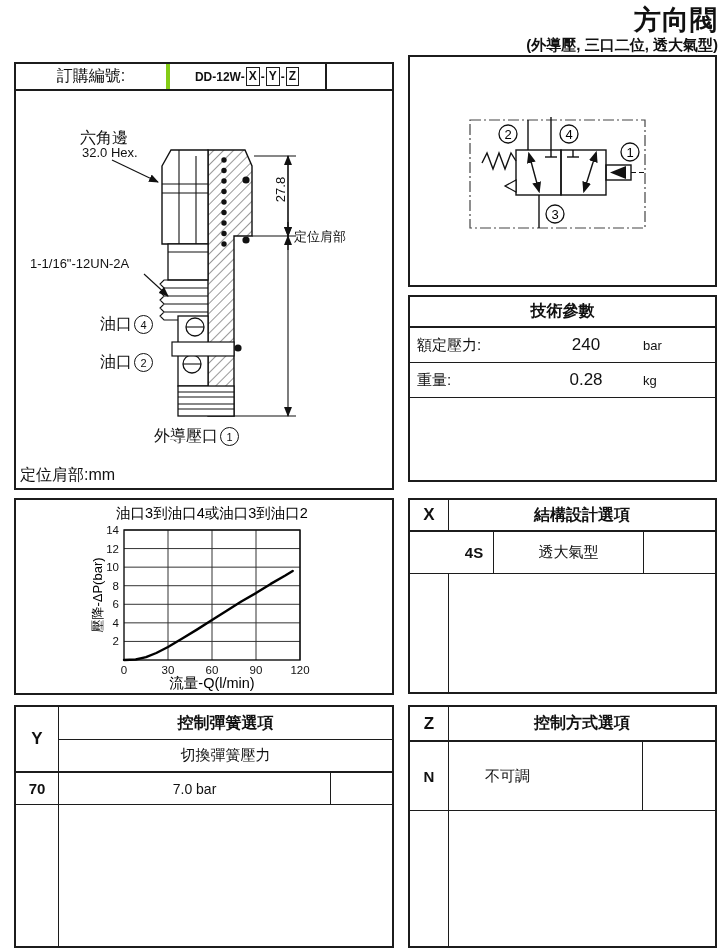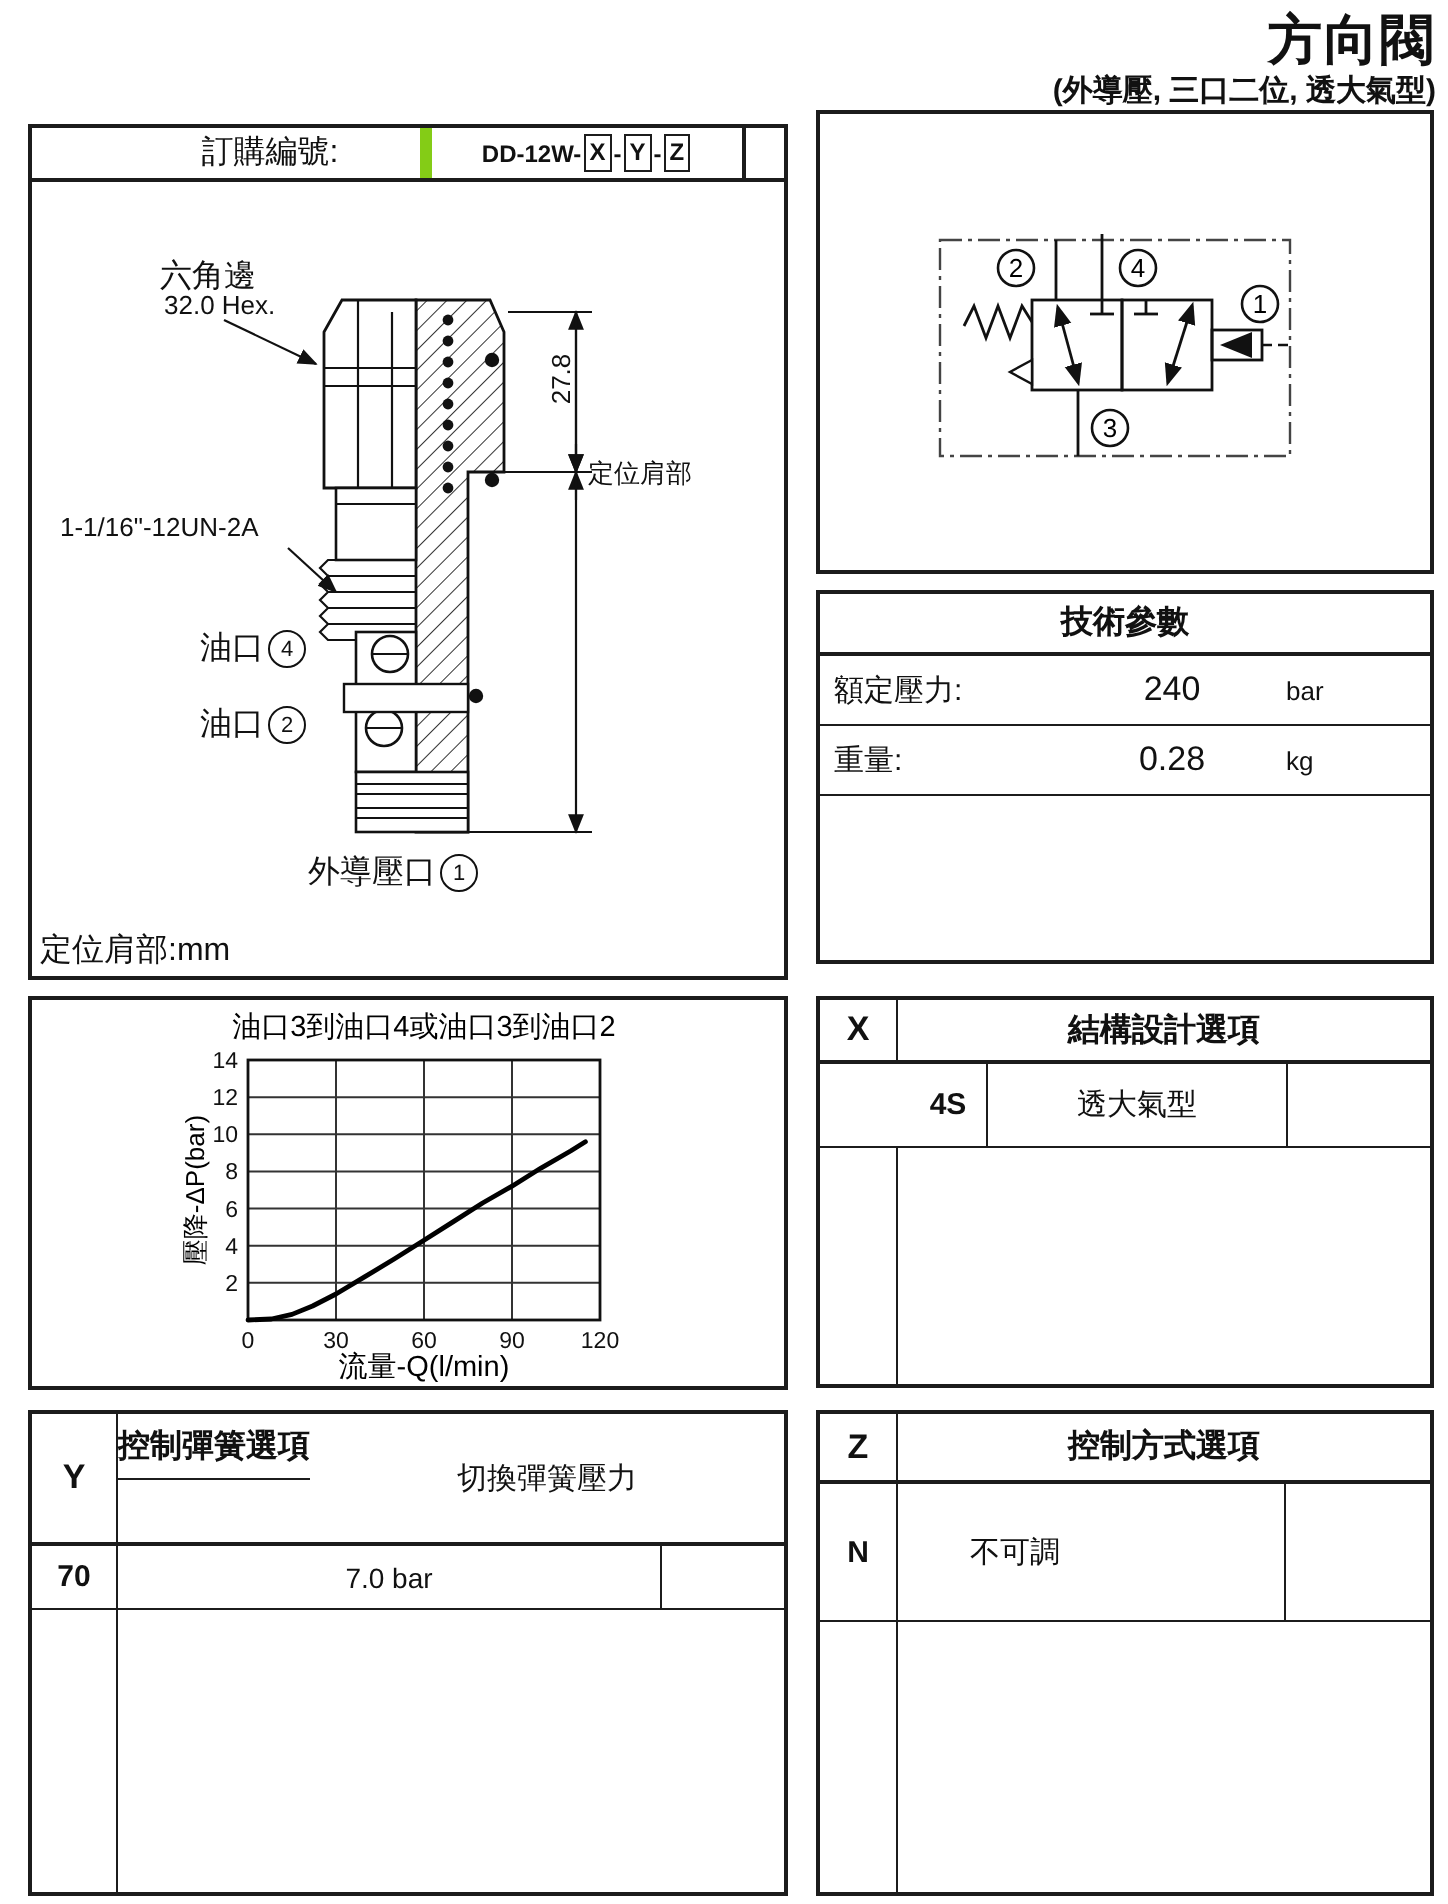--- a/index.html
+++ b/index.html
@@ -4,21 +4,21 @@
 <style>
   html,body{margin:0;padding:0;background:#fff;}
   #page{position:relative;width:724px;height:952px;background:#fff;overflow:hidden;
         font-family:"Liberation Sans","DejaVu Sans",sans-serif;color:#111;}
   .abs{position:absolute;box-sizing:border-box;}
   .bx{border:2px solid #1c1c1c;}
   .title{top:2px;right:6px;font-size:27px;font-weight:bold;letter-spacing:1px;}
   .subtitle{top:36px;right:6px;font-size:15px;font-weight:bold;}
   
   .order{left:14px;top:62px;width:380px;height:29px;display:flex;align-items:stretch;}
-  .order .c1{width:150px;border-right:6px solid #84cc16;display:flex;align-items:center;justify-content:center;font-size:16px;margin-left:44px;}
+  .order .c1{width:150px;border-right:4px solid #84cc16;display:flex;align-items:center;justify-content:center;font-size:16px;}
   .order .c2{width:155px;border-right:2px solid #1c1c1c;display:flex;align-items:center;justify-content:center;font-size:12px;font-weight:bold;}
   .order .c3{flex:1;}
   .codebox{border:1.5px solid #1c1c1c;padding:0 2px;margin:0 1px;line-height:17px;display:inline-block;}
   
   .drawbox{left:14px;top:90px;width:380px;height:400px;border:2px solid #1c1c1c;border-top:none;}
   .lbl{position:absolute;font-size:13px;white-space:nowrap;}
   .lblcn{position:absolute;font-size:16px;white-space:nowrap;display:flex;align-items:center;gap:2px;}
   .circ{display:inline-flex;width:17px;height:17px;border:1.4px solid #111;border-radius:50%;
         align-items:center;justify-content:center;font-size:11px;font-weight:normal;}
   .rot{transform:rotate(-90deg);transform-origin:center;}
@@ -36,21 +36,21 @@
   .xbox{left:408px;top:498px;width:309px;height:196px;}
   .ybox{left:14px;top:705px;width:380px;height:243px;}
   .zbox{left:408px;top:705px;width:309px;height:243px;}
   .opt-head{display:flex;border-bottom:2px solid #1c1c1c;align-items:stretch;}
   .keycell{display:flex;align-items:center;justify-content:center;font-weight:bold;border-right:1.6px solid #1c1c1c;}
   .opt-title{flex:1;display:flex;align-items:center;justify-content:center;font-weight:bold;font-size:16px;}
   .opt-row{display:flex;border-bottom:1.4px solid #1c1c1c;align-items:stretch;}
   .desc{flex:1;display:flex;align-items:center;justify-content:center;font-size:15px;}
   .narrow{border-left:1.4px solid #1c1c1c;}
   .filler{flex:1;display:flex;}
-  .subhead-wrap{flex:1;display:flex;}
+  .subhead-wrap{flex:1;display:flex;flex-direction:column;}
   .subhead-top{height:32px;border-bottom:1.4px solid #1c1c1c;display:flex;align-items:center;justify-content:center;font-weight:bold;font-size:16px;}
   .subhead-bot{flex:1;display:flex;align-items:center;justify-content:center;font-size:15px;}
   
   .chartbox{left:14px;top:498px;width:380px;height:197px;}
   .grid{stroke:#333;stroke-width:1;}
   .plotborder{fill:none;stroke:#111;stroke-width:1.4;}
   .curve{fill:none;stroke:#000;stroke-width:2.4;stroke-linecap:round;stroke-linejoin:round;}
   .tick{font-size:11.5px;fill:#111;font-family:"Liberation Sans",sans-serif;}
   svg text{font-family:"Liberation Sans","DejaVu Sans",sans-serif;}
   .thin{stroke:#111;stroke-width:1.1;fill:none;}

